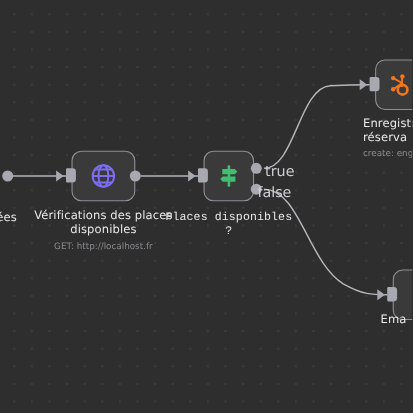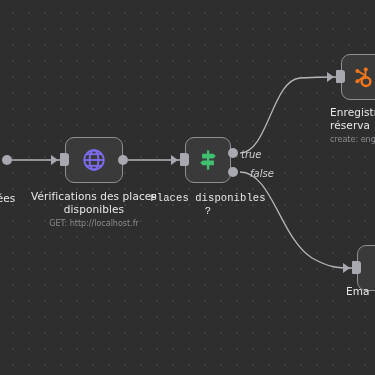--- a/index.html
+++ b/index.html
@@ -73,24 +73,23 @@
   .node-sublabel {
     color: #8b8b90;
     font-size: 8px;
     line-height: 11px;
     margin-top: 3px;
     white-space: nowrap;
   }
   .port-label {
     position: absolute;
     color: #cfcfd4;
-    font-size: 10px;
+    font-size: 13px;
     z-index: 4;
     white-space: nowrap;
-    font-style: italic;
   }
 </style>
 </head>
 <body>
 
 <div id="canvas">
 
   <svg id="edges" viewBox="0 0 375 375" xmlns="http://www.w3.org/2000/svg">
     <path d="M 8 160 L 60 160" stroke="#b5b5bb" stroke-width="1.3" fill="none"></path>
     <path d="M 128 160 L 180 160" stroke="#b5b5bb" stroke-width="1.3" fill="none"></path>
@@ -132,21 +131,21 @@
           <rect x="11" y="3" width="2.2" height="18" rx="0.6"></rect>
           <path d="M 6.5 6.2 L 17 6.2 L 19.2 8.4 L 17 10.6 L 6.5 10.6 Z"></path>
           <path d="M 17.5 12.4 L 7 12.4 L 4.8 14.6 L 7 16.8 L 17.5 16.8 Z"></path>
         </g>
       </svg>
     </span>
   </div>
   <div class="port" style="left:228px; top:148px;"></div>
   <div class="port-label" style="left:241px; top:149px;">true</div>
   <div class="port" style="left:228px; top:167px;"></div>
-  <div class="port-label" style="left:250px; top:168px;">false</div>
+  <div class="port-label" style="left:234px; top:168px;">false</div>
   <div class="label-wrap" style="left:148px; top:192px; width:120px;font-family:Liberation Mono, monospace;">
     <div class="node-label">Places disponibles ?</div>
   </div>
 
   <div class="arrow-head" style="left:327px; top:72px;"></div>
   <div class="port-in" style="left:336px; top:70px;"></div>
   <div class="node" style="left:341px; top:54px; width:58px; height:46px;">
     <span class="node-icon" style="margin-left:-10px;">
       <svg width="24" height="24" viewBox="0 0 24 24">
         <g stroke="#f5761a" stroke-width="1.7" fill="none">

